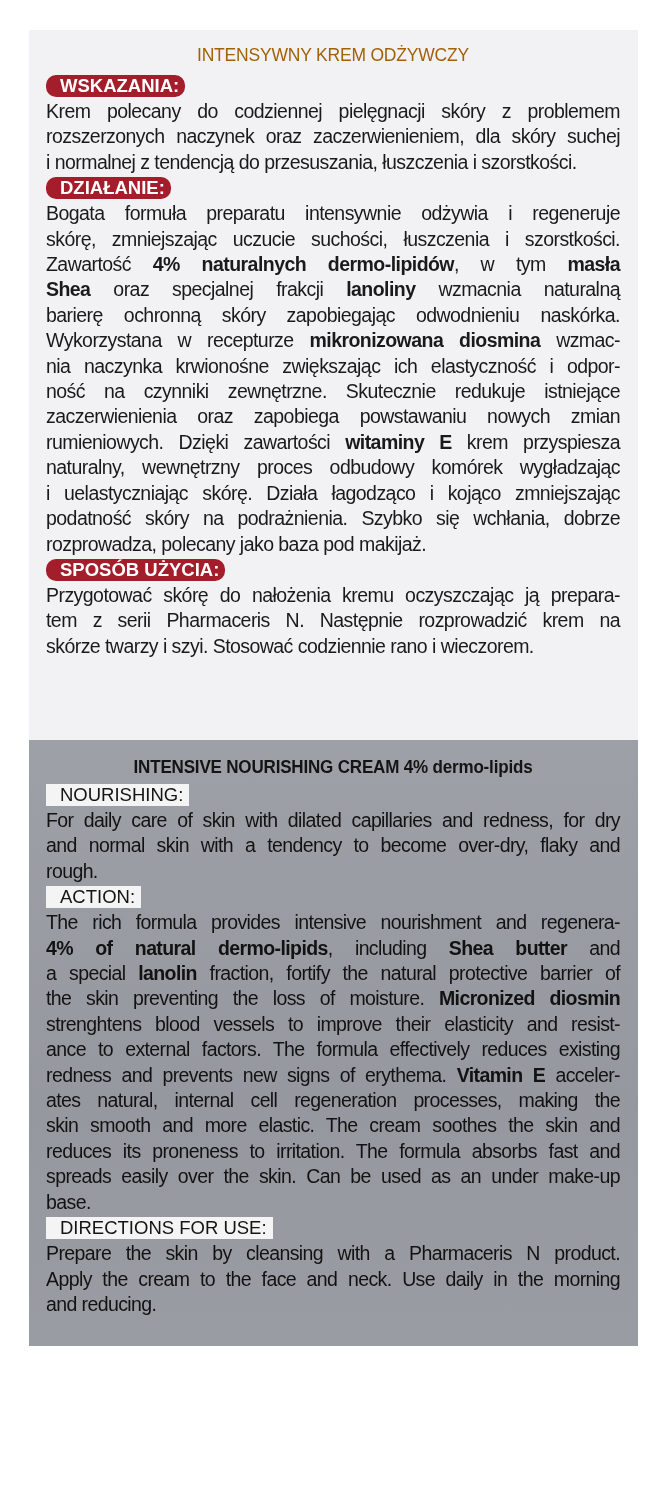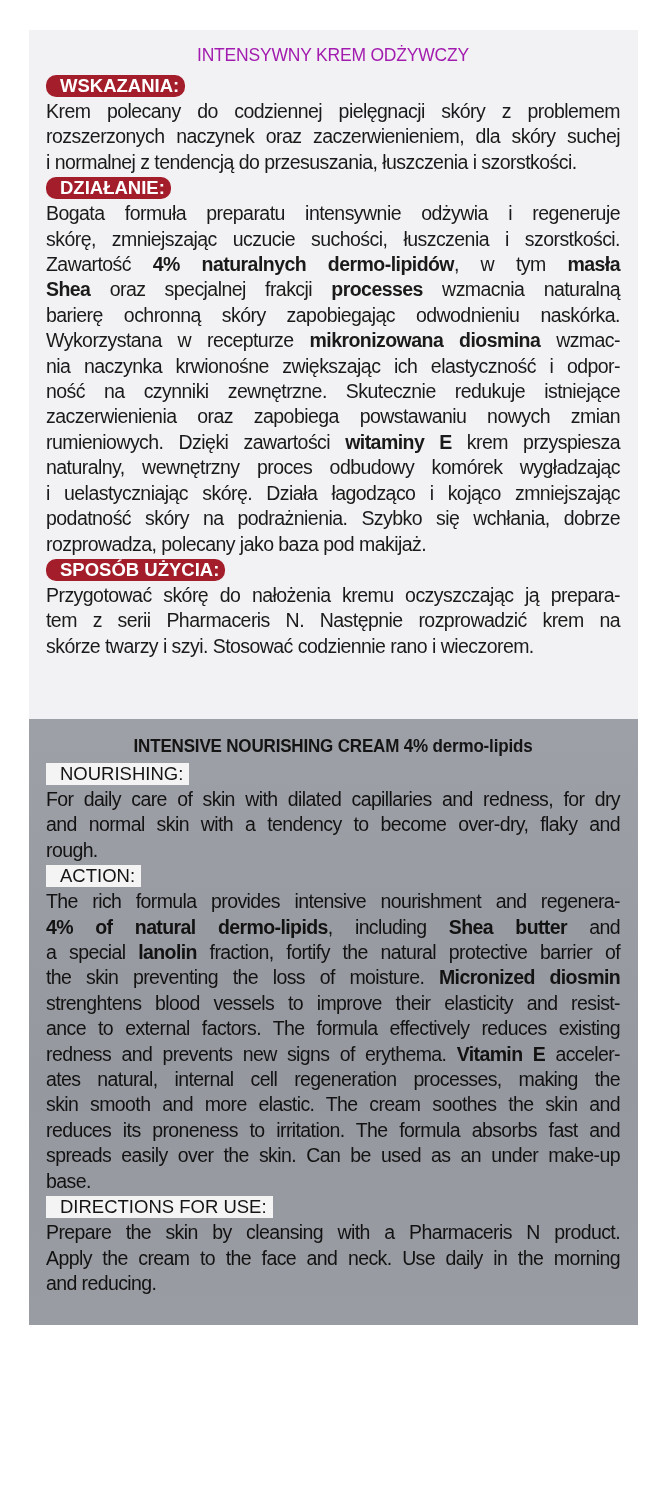--- a/index.html
+++ b/index.html
@@ -1,22 +1,22 @@
 <!DOCTYPE html>
 <html><head>
 <meta charset="utf-8">
 <style>
   html, body { margin: 0; padding: 0; background: #ffffff; }
   body { width: 667px; height: 1500px; position: relative; overflow: hidden;
          font-family: "Liberation Sans", "DejaVu Sans", sans-serif; color: #1a1a1a; }
   .panel { position: absolute; left: 29px; width: 609px; box-sizing: border-box; padding: 0 18px 0 17px; }
   .panel-pl { top: 30px; height: 733px; background: #f2f2f4; }
-  .panel-en { top: 719px; height: 606px; background: #9a9ca3;
+  .panel-en { top: 740px; height: 606px; background: #9a9ca3;
               background-image: linear-gradient(180deg, #9ea0a7 0%, #96989f 60%, #9a9ca3 100%); }
-  .title { text-align: center; font-size: 17.5px; letter-spacing: -0.2px; color: #a21caf; }
+  .title { text-align: center; font-size: 17.5px; letter-spacing: -0.2px; color: #a16207; }
   .panel-pl .title { padding-top: 15px; height: 28px; }
   .panel-en .title { padding-top: 16px; height: 26px; font-weight: 700; font-size: 18.5px; color: #141414; transform: scaleX(0.92); }
   .hdr { display: inline-block; font-size: 18.5px; line-height: 22px; padding: 0 6px 0 14px; margin: 2px 0 2px 0; transform-origin: left center; }
   .panel-pl .hdr { background: #a31d2b; color: #ffffff; font-weight: 700; border-radius: 10px; }
   .panel-en .hdr { background: #f4f4f4; color: #141414; font-weight: 400; }
   .body { font-size: 19.5px; line-height: 25.4px; text-align: justify; letter-spacing: -0.55px; word-spacing: 0px; }
   .panel-en .body { color: #121212; letter-spacing: -0.6px; }
   .body b { font-weight: 700; }
   .line { display: block; text-align: justify; text-align-last: justify; white-space: nowrap; overflow: visible; }
   .line.last { text-align-last: left; }
@@ -35,21 +35,21 @@
         <span class="line last">i normalnej z tendencją do przesuszania, łuszczenia i szorstkości.</span>
       </div>
   </div>
 
   <div>
     <div class="hdr">DZIAŁANIE:</div>
     <div class="body">
         <span class="line">Bogata formuła preparatu intensywnie odżywia i regeneruje</span>
         <span class="line">skórę, zmniejszając uczucie suchości, łuszczenia i szorstkości.</span>
         <span class="line">Zawartość <b>4% naturalnych dermo-lipidów</b>, w tym <b>masła</b></span>
-        <span class="line"><b>Shea</b> oraz specjalnej frakcji <b>processes</b> wzmacnia naturalną</span>
+        <span class="line"><b>Shea</b> oraz specjalnej frakcji <b>lanoliny</b> wzmacnia naturalną</span>
         <span class="line">barierę ochronną skóry zapobiegając odwodnieniu naskórka.</span>
         <span class="line">Wykorzystana w recepturze <b>mikronizowana diosmina</b> wzmac-</span>
         <span class="line">nia naczynka krwionośne zwiększając ich elastyczność i odpor-</span>
         <span class="line">ność na czynniki zewnętrzne. Skutecznie redukuje istniejące</span>
         <span class="line">zaczerwienienia oraz zapobiega powstawaniu nowych zmian</span>
         <span class="line">rumieniowych. Dzięki zawartości <b>witaminy E</b> krem przyspiesza</span>
         <span class="line">naturalny, wewnętrzny proces odbudowy komórek wygładzając</span>
         <span class="line">i uelastyczniając skórę. Działa łagodząco i kojąco zmniejszając</span>
         <span class="line">podatność skóry na podrażnienia. Szybko się wchłania, dobrze</span>
         <span class="line last">rozprowadza, polecany jako baza pod makijaż.</span>

